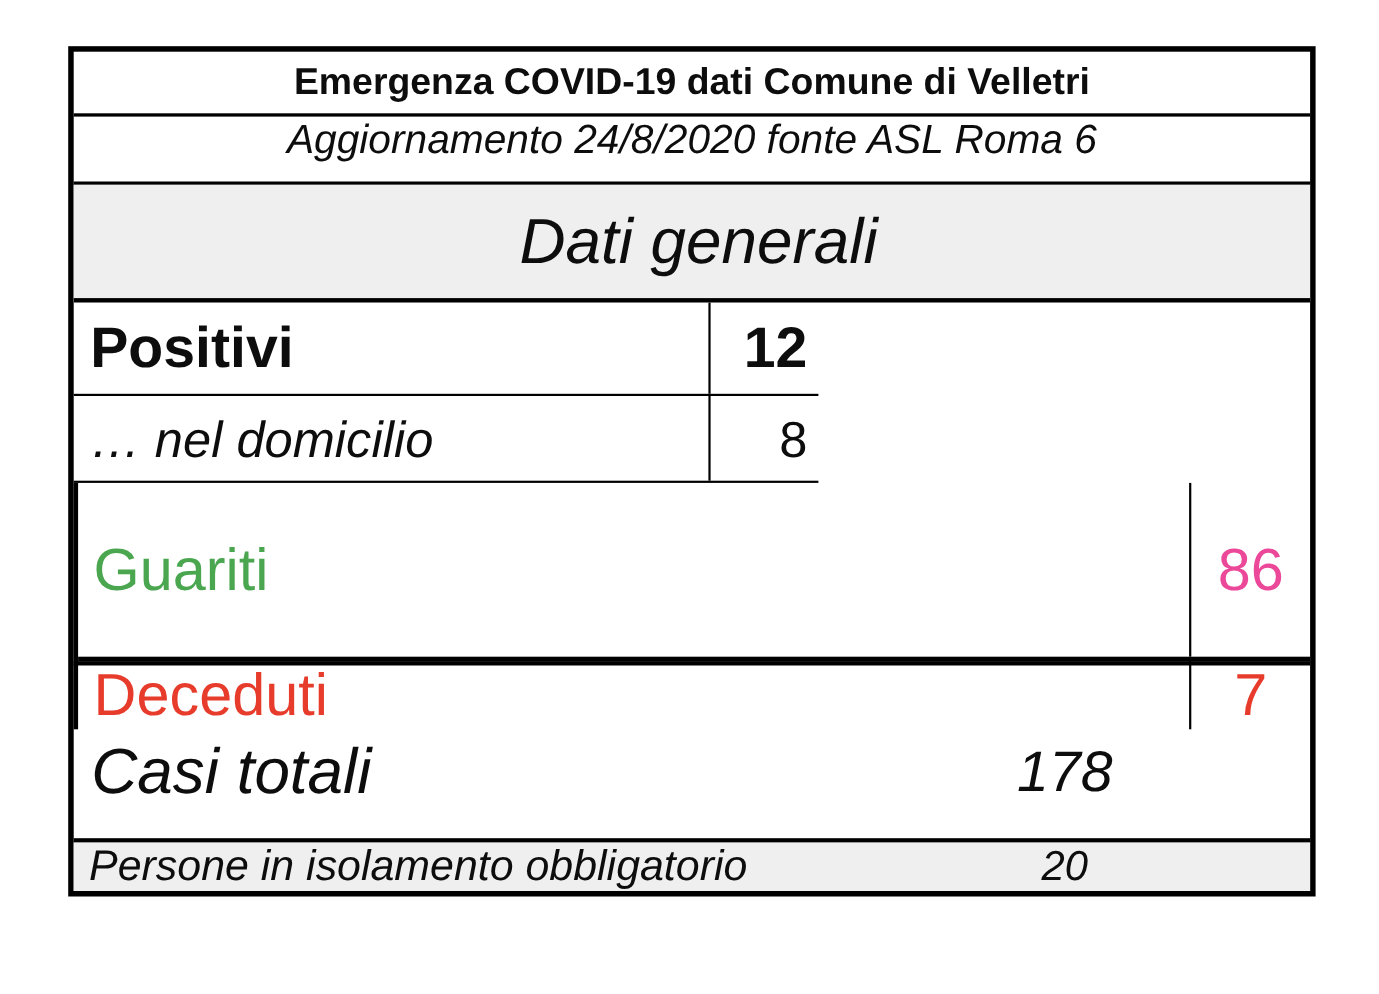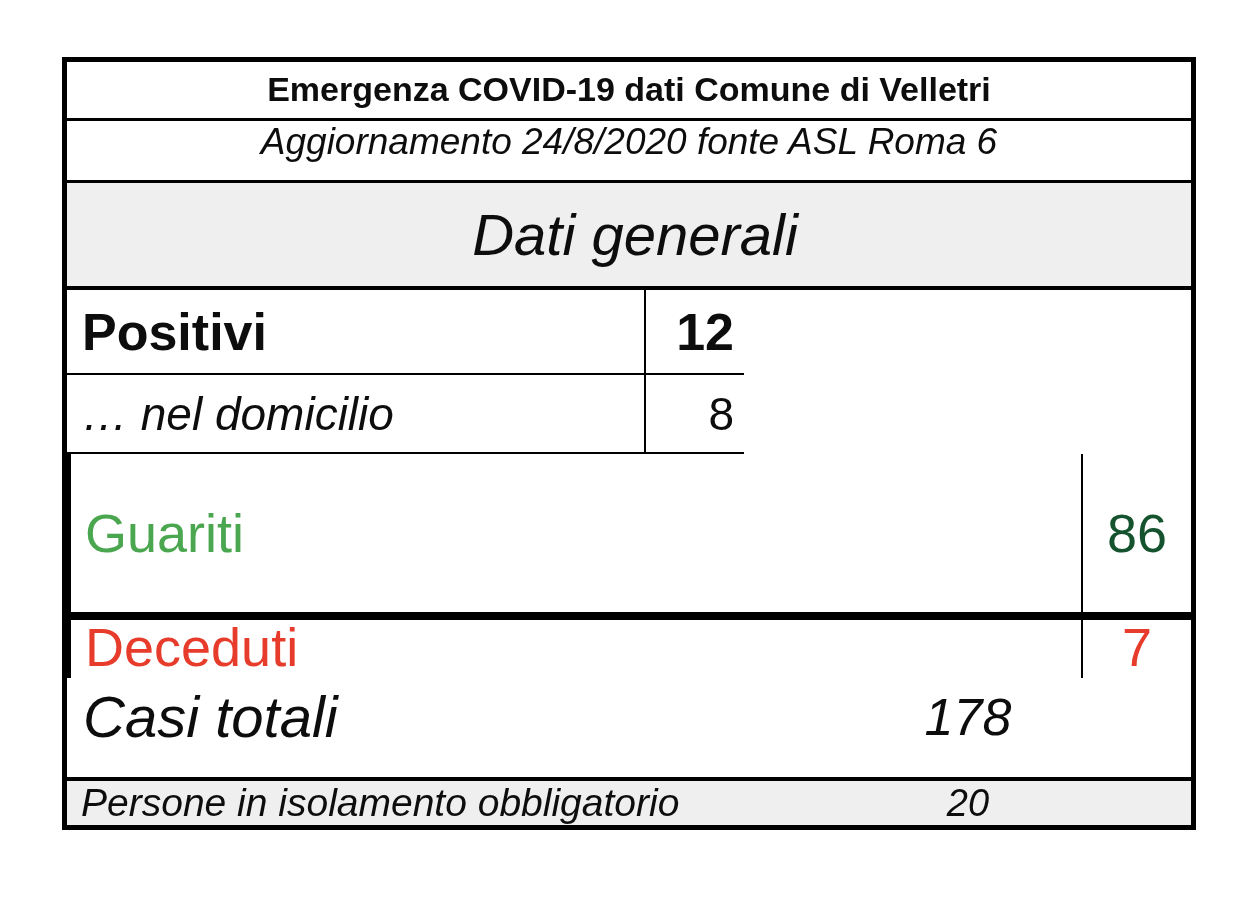--- a/index.html
+++ b/index.html
@@ -1,20 +1,20 @@
 <!DOCTYPE html>
 <html><head>
 <meta charset="utf-8">
 <style>
   * { margin:0; padding:0; box-sizing:border-box; }
   html,body { width:1254px; height:904px; background:#ffffff;
     font-family:"Liberation Sans","DejaVu Sans",sans-serif; color:#0d0d0d; }
   .page { position:relative; width:1254px; height:904px; background:#ffffff; overflow:hidden; }
 
-  .covid-table { position:absolute; left:62px; top:57px; width:1134px; height:773px;
+  .covid-table { position:absolute; left:62px; top:42px; width:1134px; height:773px;
     border:5px solid #000; background:#fff; display:flex; flex-direction:column; }
 
   .row-title { height:60px; border-bottom:3px solid #000;
     display:flex; align-items:center; justify-content:center;
     font-size:34px; font-weight:bold; }
   .row-subtitle { height:64px; border-bottom:3px solid #000;
     display:flex; align-items:flex-start; justify-content:center;
     font-size:37px; font-style:italic; }
   .row-section { height:110px; border-bottom:4px solid #000; background:#efefef;
     display:flex; align-items:center; justify-content:center;
@@ -80,21 +80,21 @@
         <div class="lrow lrow-domicilio">
           <div class="lcell-label txt-sub">… nel domicilio</div>
           <div class="lcell-value val-sub">8</div>
         </div>
         <div class="lrow lrow-empty"></div>
       </div>
 
       <div class="right-block">
         <div class="rbox rbox-guariti">
           <div class="rcell-label" style="color: rgb(74, 166, 79);">Guariti</div>
-          <div class="rcell-value" style="color: #14532d;">86</div>
+          <div class="rcell-value" style="color: #ec4899;">86</div>
         </div>
         <div class="rbox rbox-deceduti">
           <div class="rcell-label" style="color: rgb(231, 59, 43);">Deceduti</div>
           <div class="rcell-value" style="color: rgb(231, 59, 43);">7</div>
         </div>
       </div>
 
     </div>
 
     <div class="row-total">

